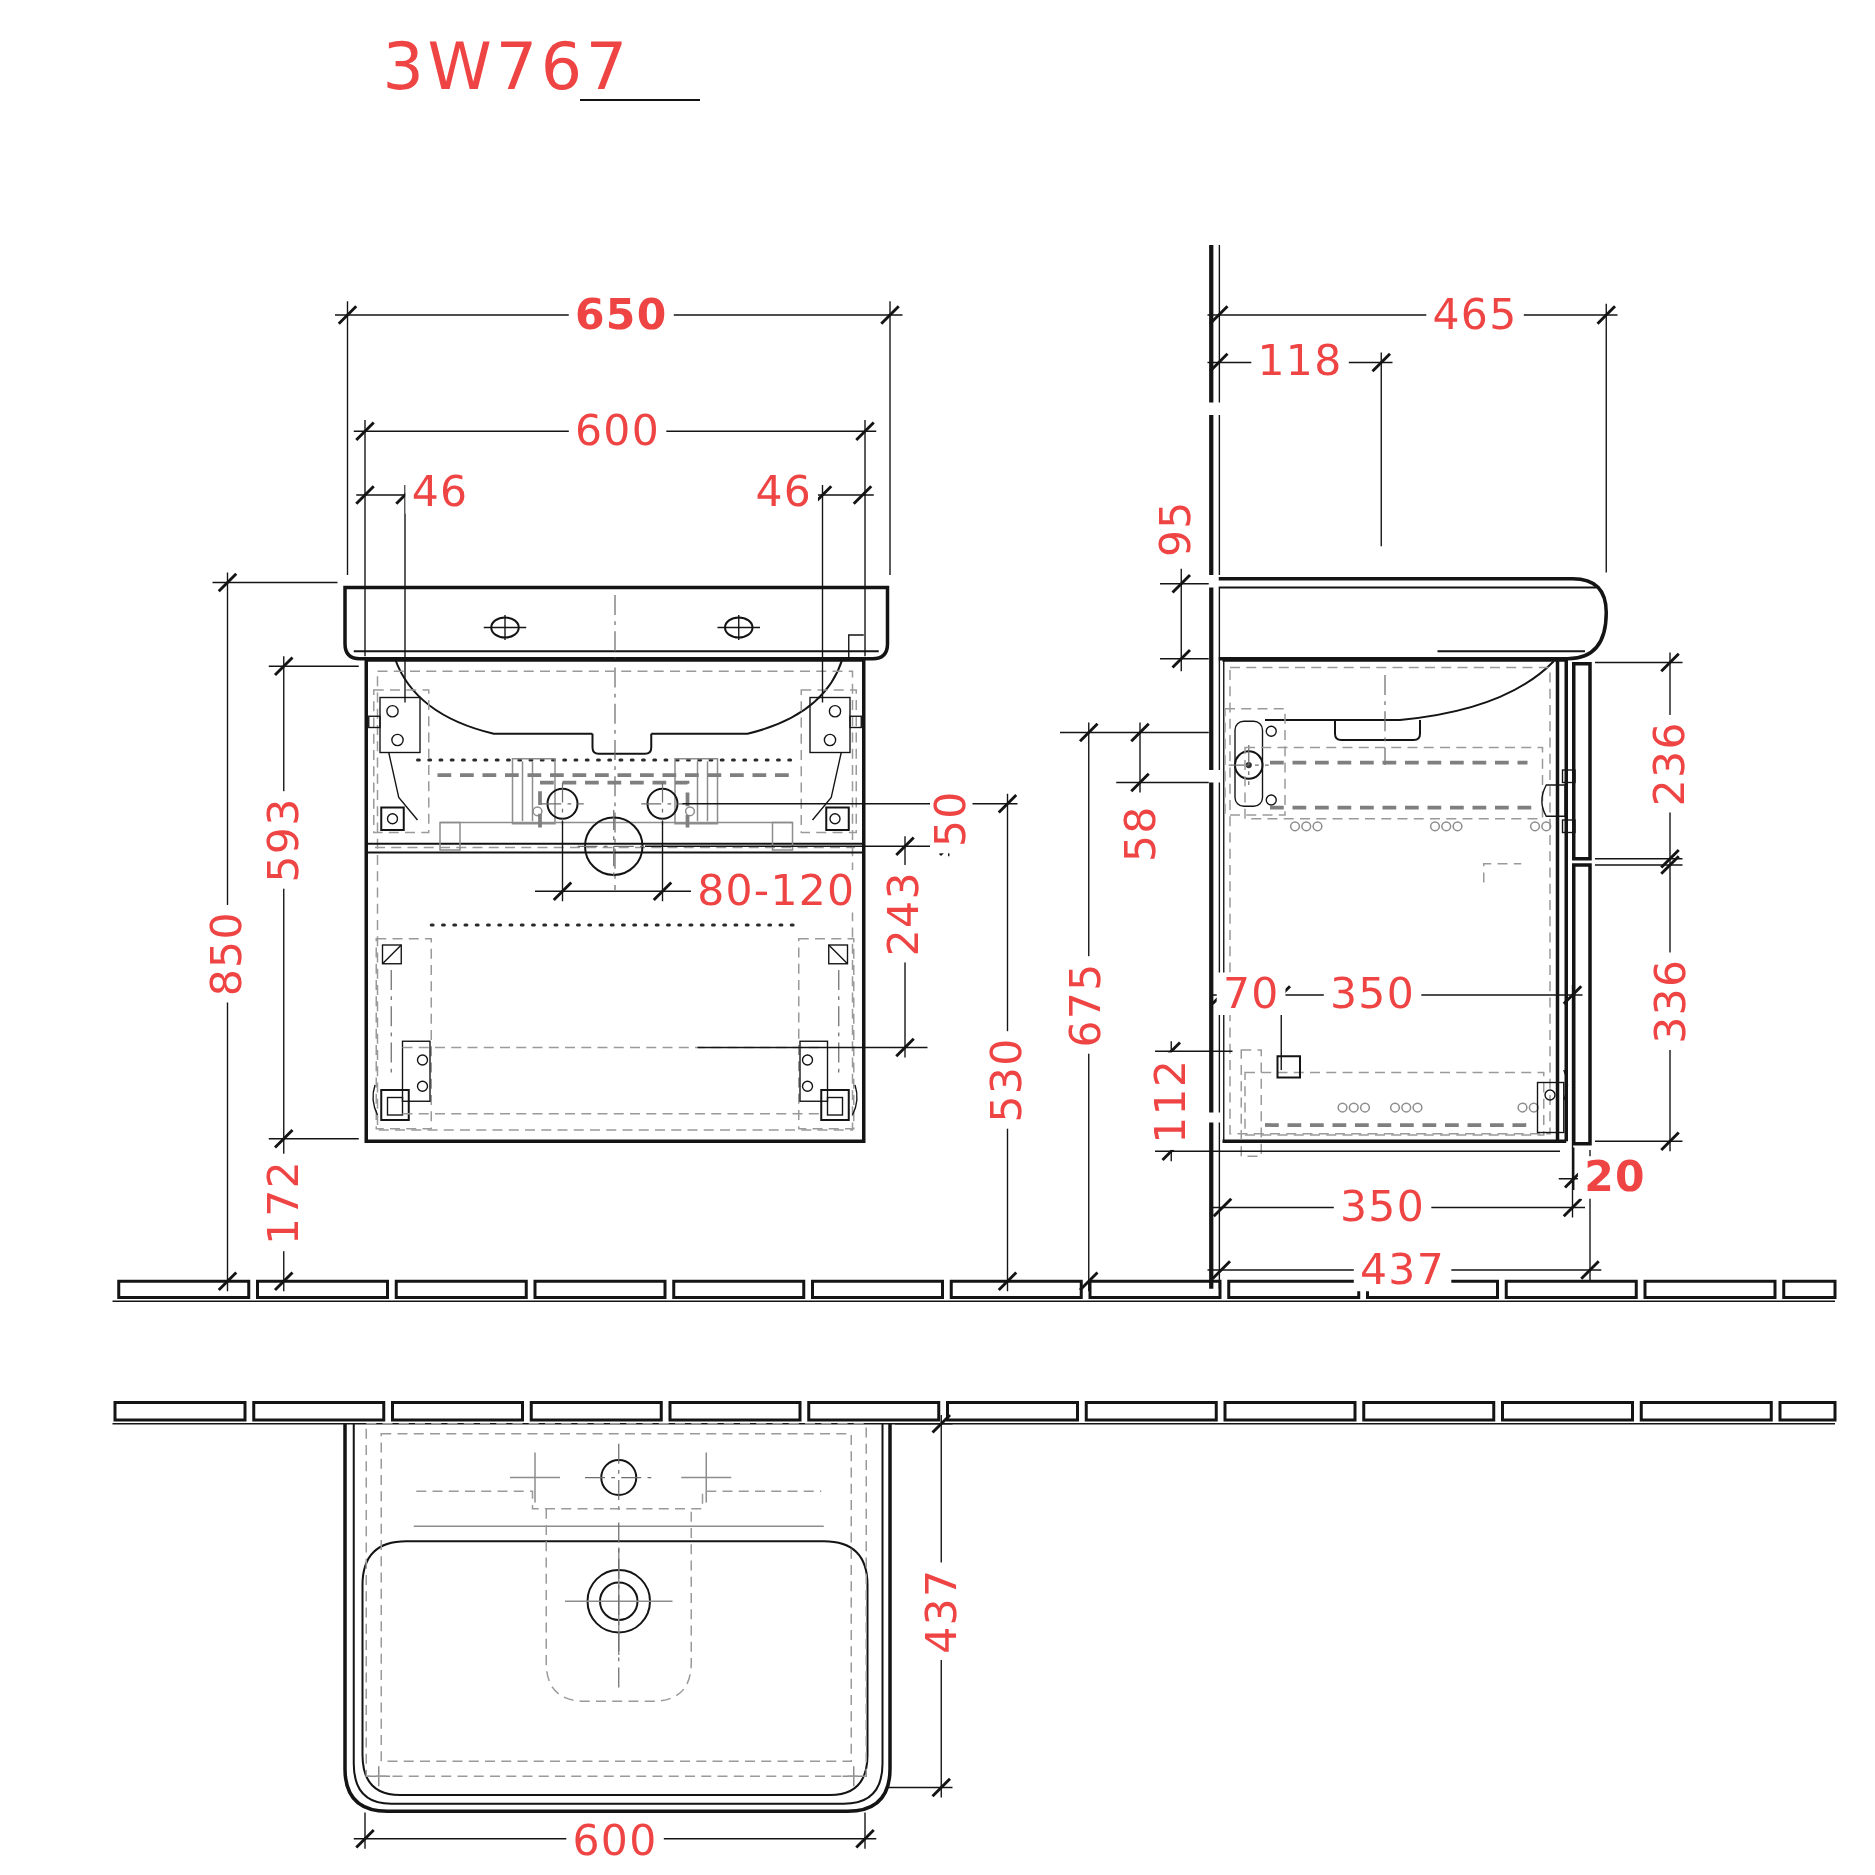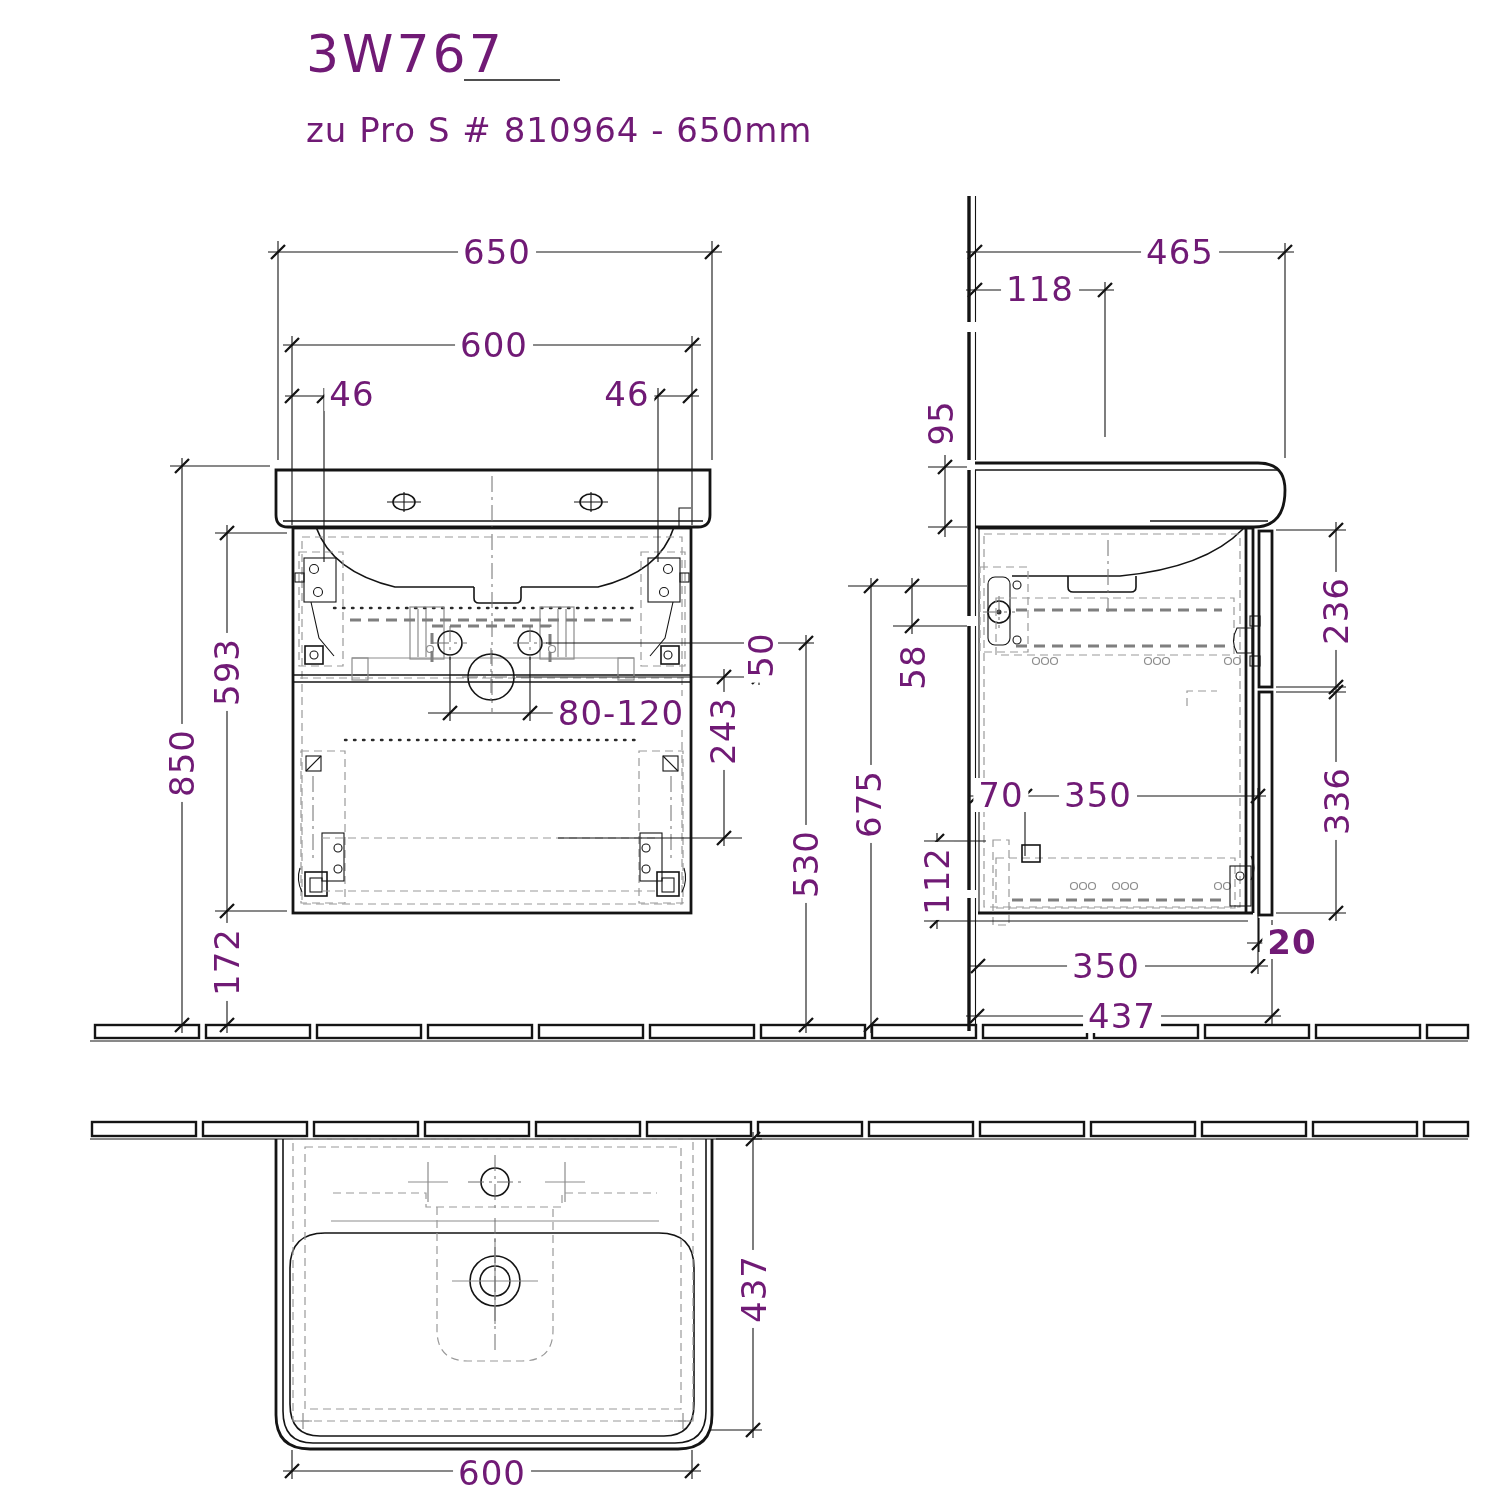--- a/index.html
+++ b/index.html
@@ -1,17 +1,17 @@
 <!DOCTYPE html>
 <html><head>
 <meta charset="utf-8">
 <style>
   html,body{margin:0;padding:0;background:#fff;}
   #stage{position:relative;width:1500px;height:1500px;background:#fff;overflow:hidden;
-         font-family:"DejaVu Sans","Liberation Sans",sans-serif;color:#701a75;}
+         font-family:"DejaVu Sans","Liberation Sans",sans-serif;color:#ef4444;}
   #stage svg{position:absolute;left:0;top:0;}
   .b{stroke:#141414;stroke-width:2.8;fill:none;}
   .m{stroke:#141414;stroke-width:1.6;fill:none;}
   .t{stroke:#141414;stroke-width:1.1;fill:none;}
   .k{stroke:#141414;stroke-width:2.3;fill:none;}
   .wb{stroke:#141414;stroke-width:3.4;fill:none;}
   .g{stroke:#8d8d8d;stroke-width:1.2;fill:none;}
   .gd{stroke:#9a9a9a;stroke-width:1.2;fill:none;stroke-dasharray:8 5;}
   .gb{stroke:#7f7f7f;stroke-width:3;fill:none;stroke-dasharray:11 7;}
   .dc{stroke:#6e6e6e;stroke-width:1;fill:none;stroke-dasharray:16 5 3 5;}
@@ -307,23 +307,22 @@
     M971,973 L985,959 M1251,973 L1265,959
     M970,1023 L984,1009 M1265,1023 L1279,1009
     M1252,950 L1266,936 M1265,950 L1279,936
     M746,1146 L760,1132 M746,1437 L760,1423
     M285,1478 L299,1464 M685,1478 L699,1464"></path>
 
   <line class="m" x1="464" y1="80" x2="560" y2="80" stroke-width="2.2"></line>
 </svg>
 
 <span class="t1" style="left:306px;top:24px;">3W767</span>
-<span class="t2" style="left:306px;top:110px;">zu Pro S # 810964 - 650mm</span>
-
-<span class="dim" style="left:497px;top:252px;">650</span>
+
+<span class="dim" style="left:497px;top:252px;font-weight:bold;">650</span>
 <span class="dim" style="left:494px;top:345px;">600</span>
 <span class="dim" style="left:352px;top:394px;">46</span>
 <span class="dim" style="left:627px;top:394px;">46</span>
 <span class="dim rot" style="left:182px;top:763px;">850</span>
 <span class="dim rot" style="left:227px;top:672px;">593</span>
 <span class="dim rot" style="left:227px;top:962px;">172</span>
 <span class="dim" style="left:621px;top:713px;">80-120</span>
 <span class="dim rot" style="left:761px;top:655px;">50</span>
 <span class="dim rot" style="left:723px;top:731px;">243</span>
 <span class="dim rot" style="left:806px;top:864px;">530</span>

